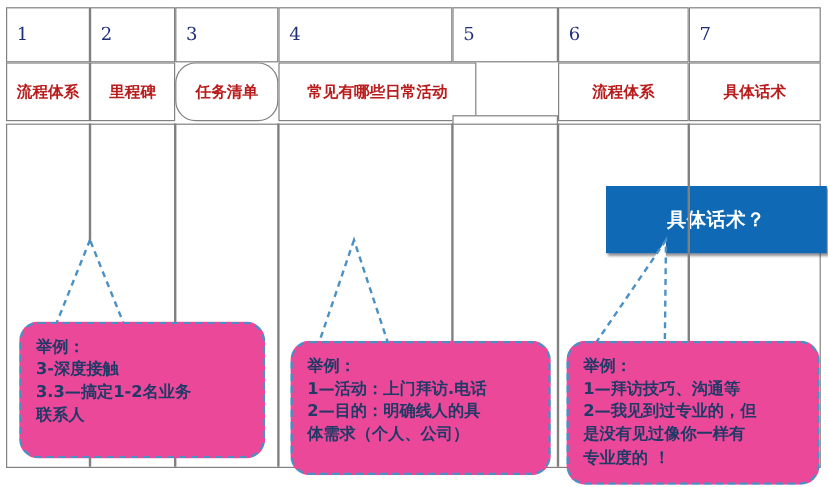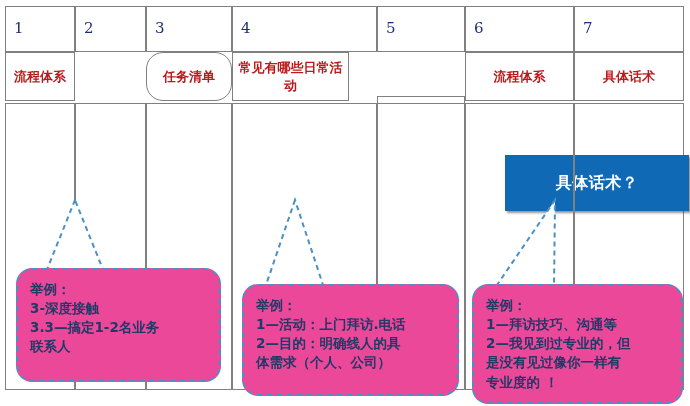--- a/index.html
+++ b/index.html
@@ -52,22 +52,23 @@
 
     <div class="tcell tnum" style="left:0px;top:0px;width:70px;height:46px;">1</div>
     <div class="tcell tnum" style="left:70px;top:0px;width:71px;height:46px;">2</div>
     <div class="tcell tnum" style="left:141px;top:0px;width:86px;height:46px;">3</div>
     <div class="tcell tnum" style="left:227px;top:0px;width:145px;height:46px;">4</div>
     <div class="tcell tnum" style="left:372px;top:0px;width:88px;height:46px;">5</div>
     <div class="tcell tnum" style="left:460px;top:0px;width:109px;height:46px;">6</div>
     <div class="tcell tnum" style="left:569px;top:0px;width:110px;height:46px;">7</div>
 
     <div class="tcell tlbl" style="left:0px;top:46px;width:70px;height:49px;">流程体系</div>
+    <div class="tcell tlbl" style="left:70px;top:46px;width:71px;height:49px;">里程碑</div>
     <div class="tcell tlbl" style="left:141px;top:46px;width:86px;height:49px;border-radius:17px;">任务清单</div>
-    <div class="tcell tlbl" style="left:227px;top:46px;width:117px;height:49px;">常见有哪些日常活动</div>
+    <div class="tcell tlbl" style="left:227px;top:46px;width:165px;height:49px;">常见有哪些日常活动</div>
     <div class="tcell tlbl" style="left:372px;top:46px;width:88px;height:49px;margin-top:44px;">达成目的</div>
     <div class="tcell tlbl" style="left:460px;top:46px;width:109px;height:49px;">流程体系</div>
     <div class="tcell tlbl" style="left:569px;top:46px;width:110px;height:49px;">具体话术</div>
 
     <div class="tcell" style="left:0px;top:97px;width:679px;height:287px;"></div>
   </div>
 
   <svg class="overlay grid" viewBox="0 0 690 406">
     <g stroke="#808080" stroke-width="2" fill="none">
       <line x1="75" y1="103" x2="75" y2="389"></line>

